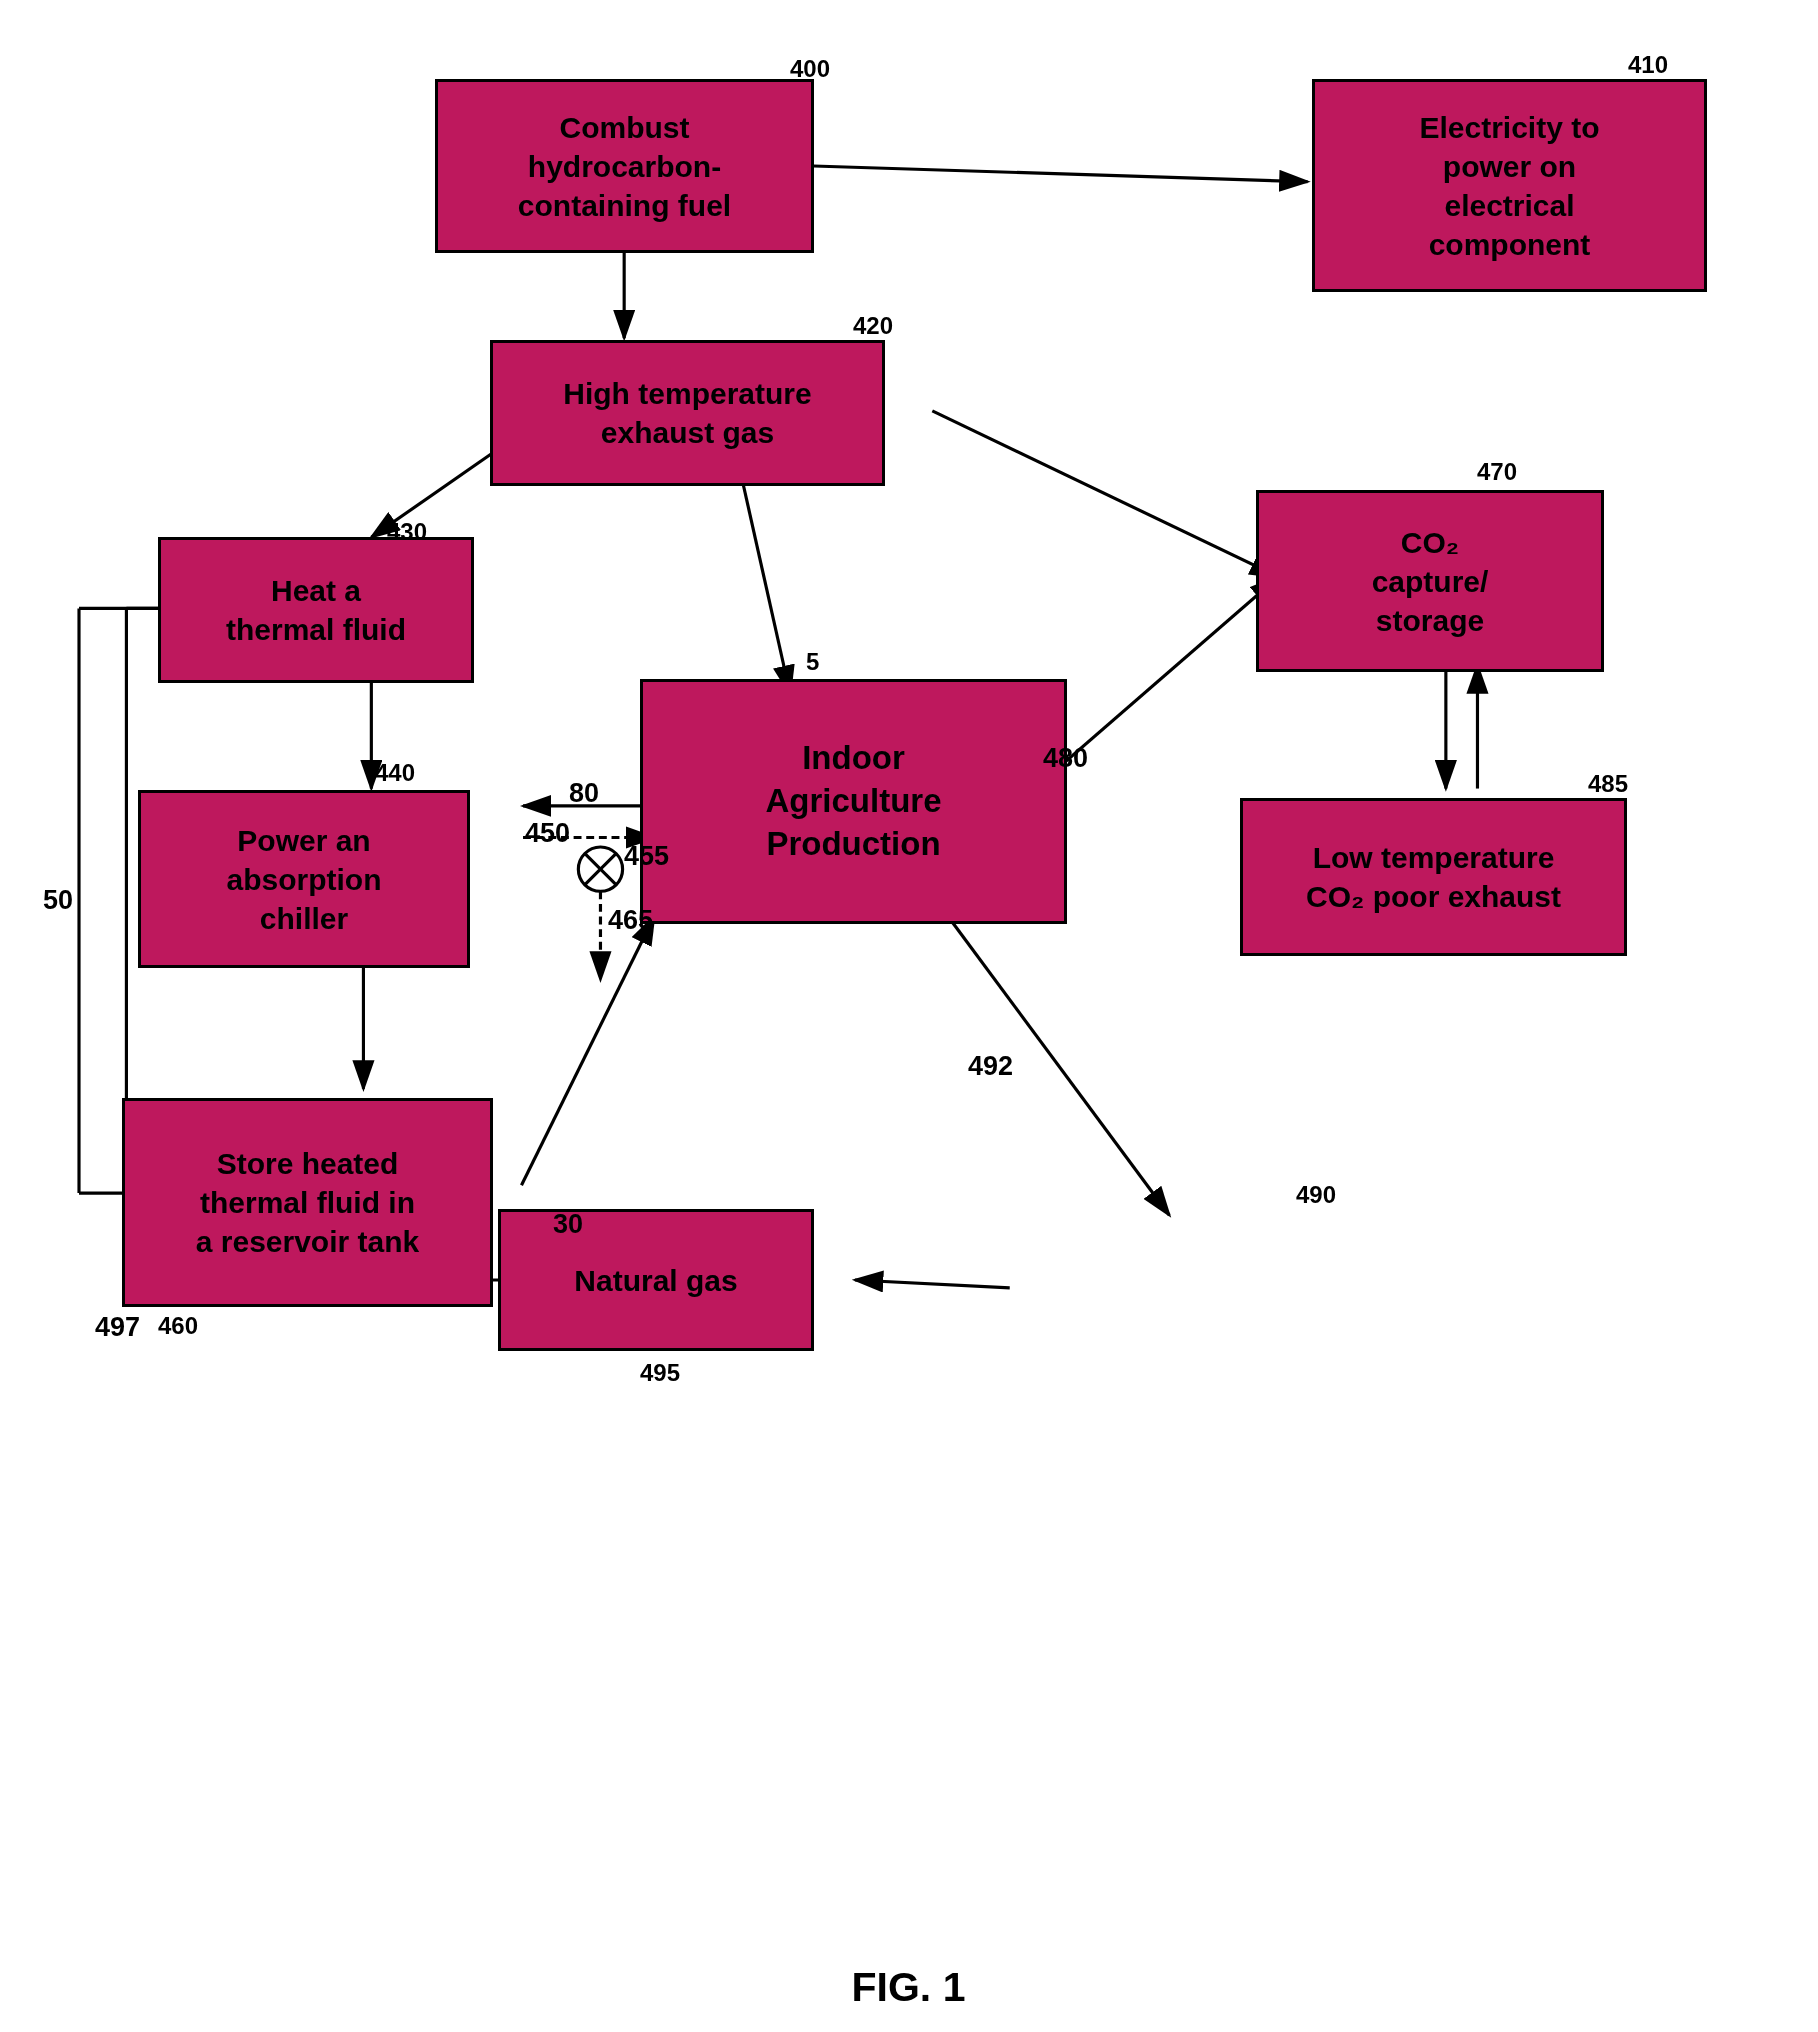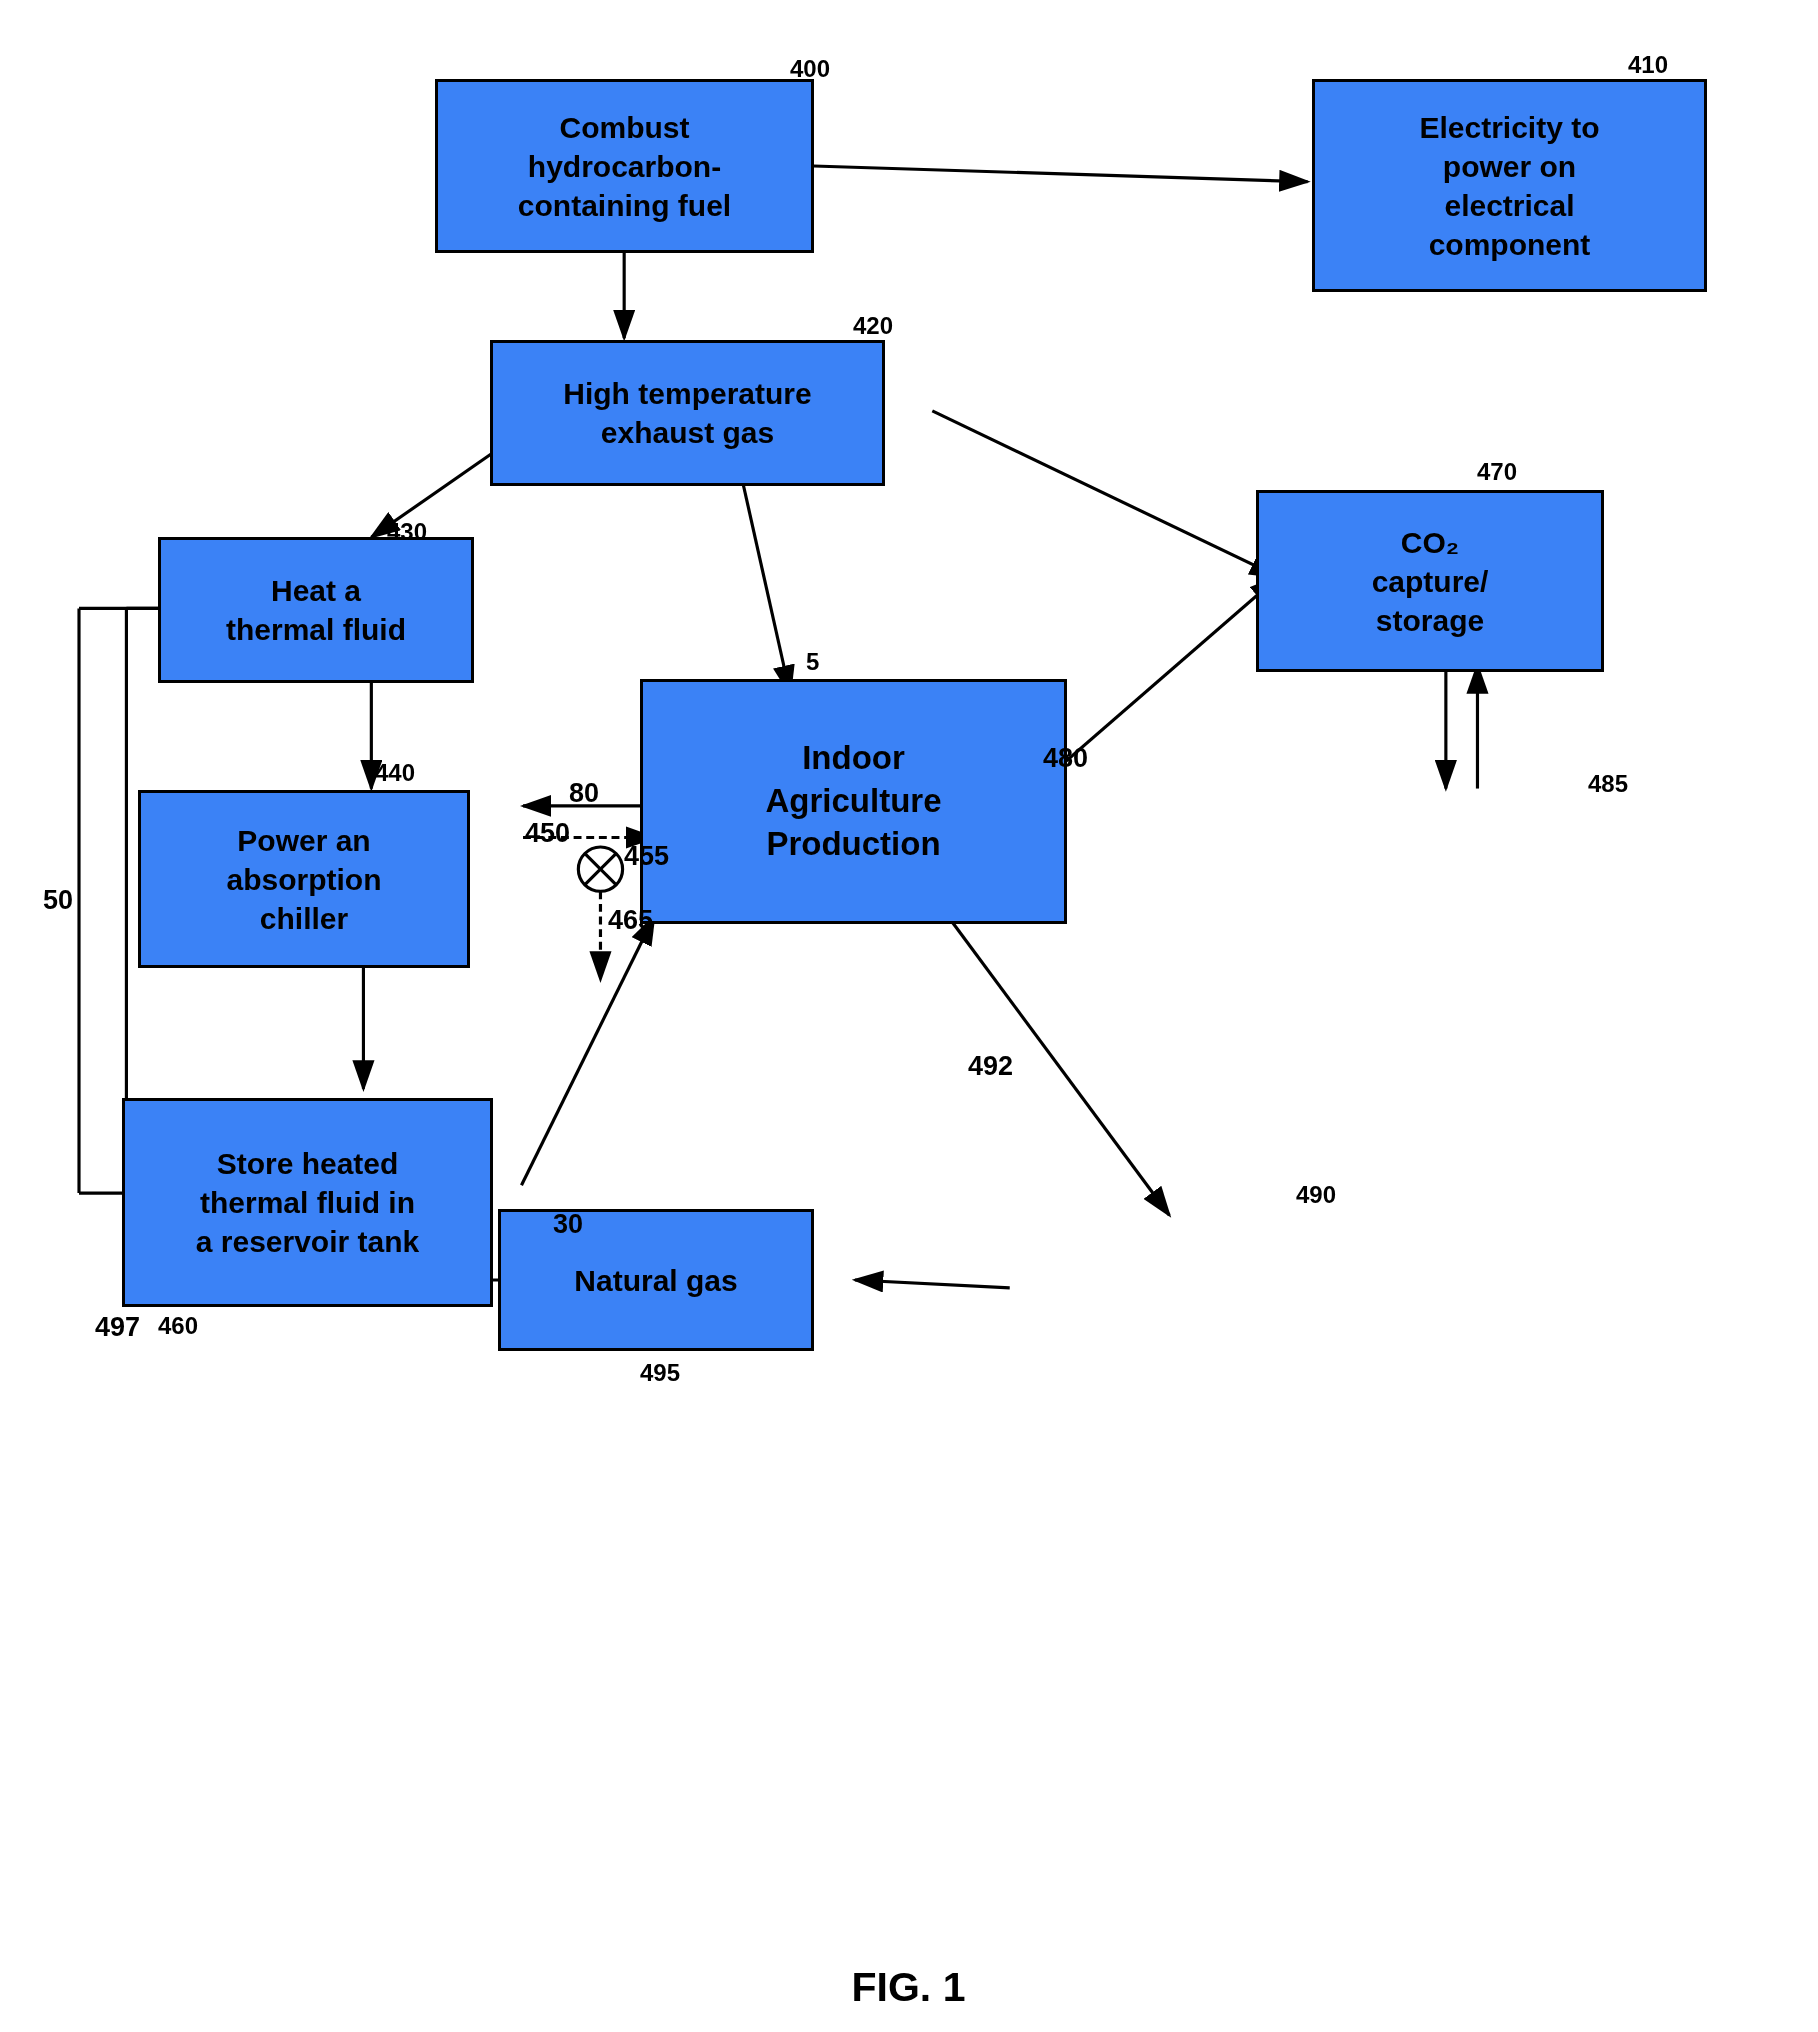--- a/index.html
+++ b/index.html
@@ -12,21 +12,21 @@
       overflow: hidden;
     }
     .diagram-container {
       position: relative;
       width: 1818px;
       height: 2033px;
     }
     .box {
       position: absolute;
       border: 3.2px solid #000;
-      background: #3b82f6;
+      background: #be185d;
       display: flex;
       align-items: center;
       justify-content: center;
       text-align: center;
       font-size: 28.4px;
       font-weight: bold;
       line-height: 1.3;
       padding: 8px;
     }
     .label {
@@ -145,20 +145,23 @@
   <div class="box" style="left:640px; top:679px; width:427px; height:245px; font-size:33px;">
     Indoor<br>Agriculture<br>Production
   </div>
   <div class="label" style="left:806px; top:648px;">5</div>
 
   <div class="box" style="left:1256px; top:490px; width:348px; height:182px; font-size:30px;">
     CO₂<br>capture/<br>storage
   </div>
   <div class="label" style="left:1477px; top:458px;">470</div>
 
+  <div class="box" style="left:1240px; top:798px; width:387px; height:158px; font-size:30px;">
+    Low temperature<br>CO₂ poor exhaust
+  </div>
   <div class="label" style="left:1588px; top:770px;">485</div>
 
   <div class="label" style="left:1296px; top:1181px;">490</div>
 
   <div class="box" style="left:498px; top:1209px; width:316px; height:142px; font-size:30px;">
     Natural gas
   </div>
   <div class="label" style="left:640px; top:1359px;">495</div>
 
   <div class="label" style="left:43px; top:885px; font-size:27px;">50</div>

